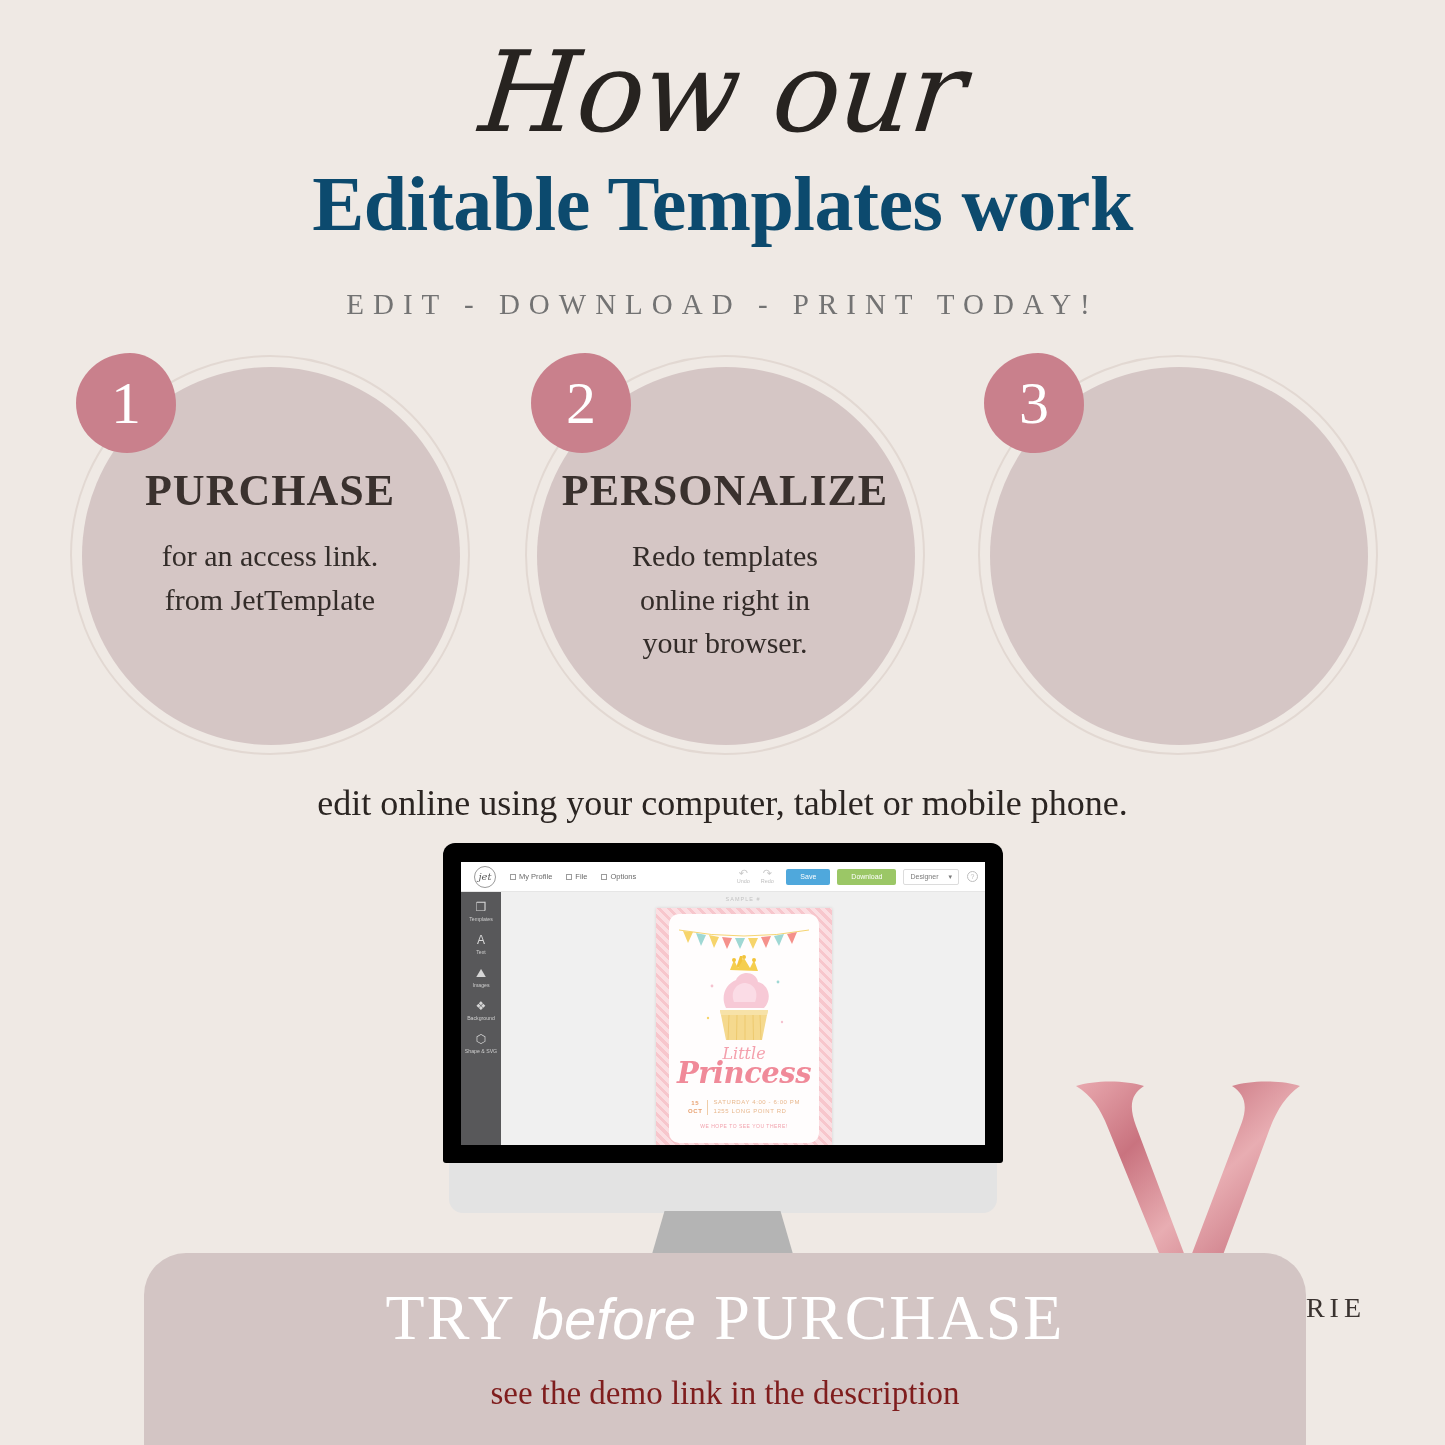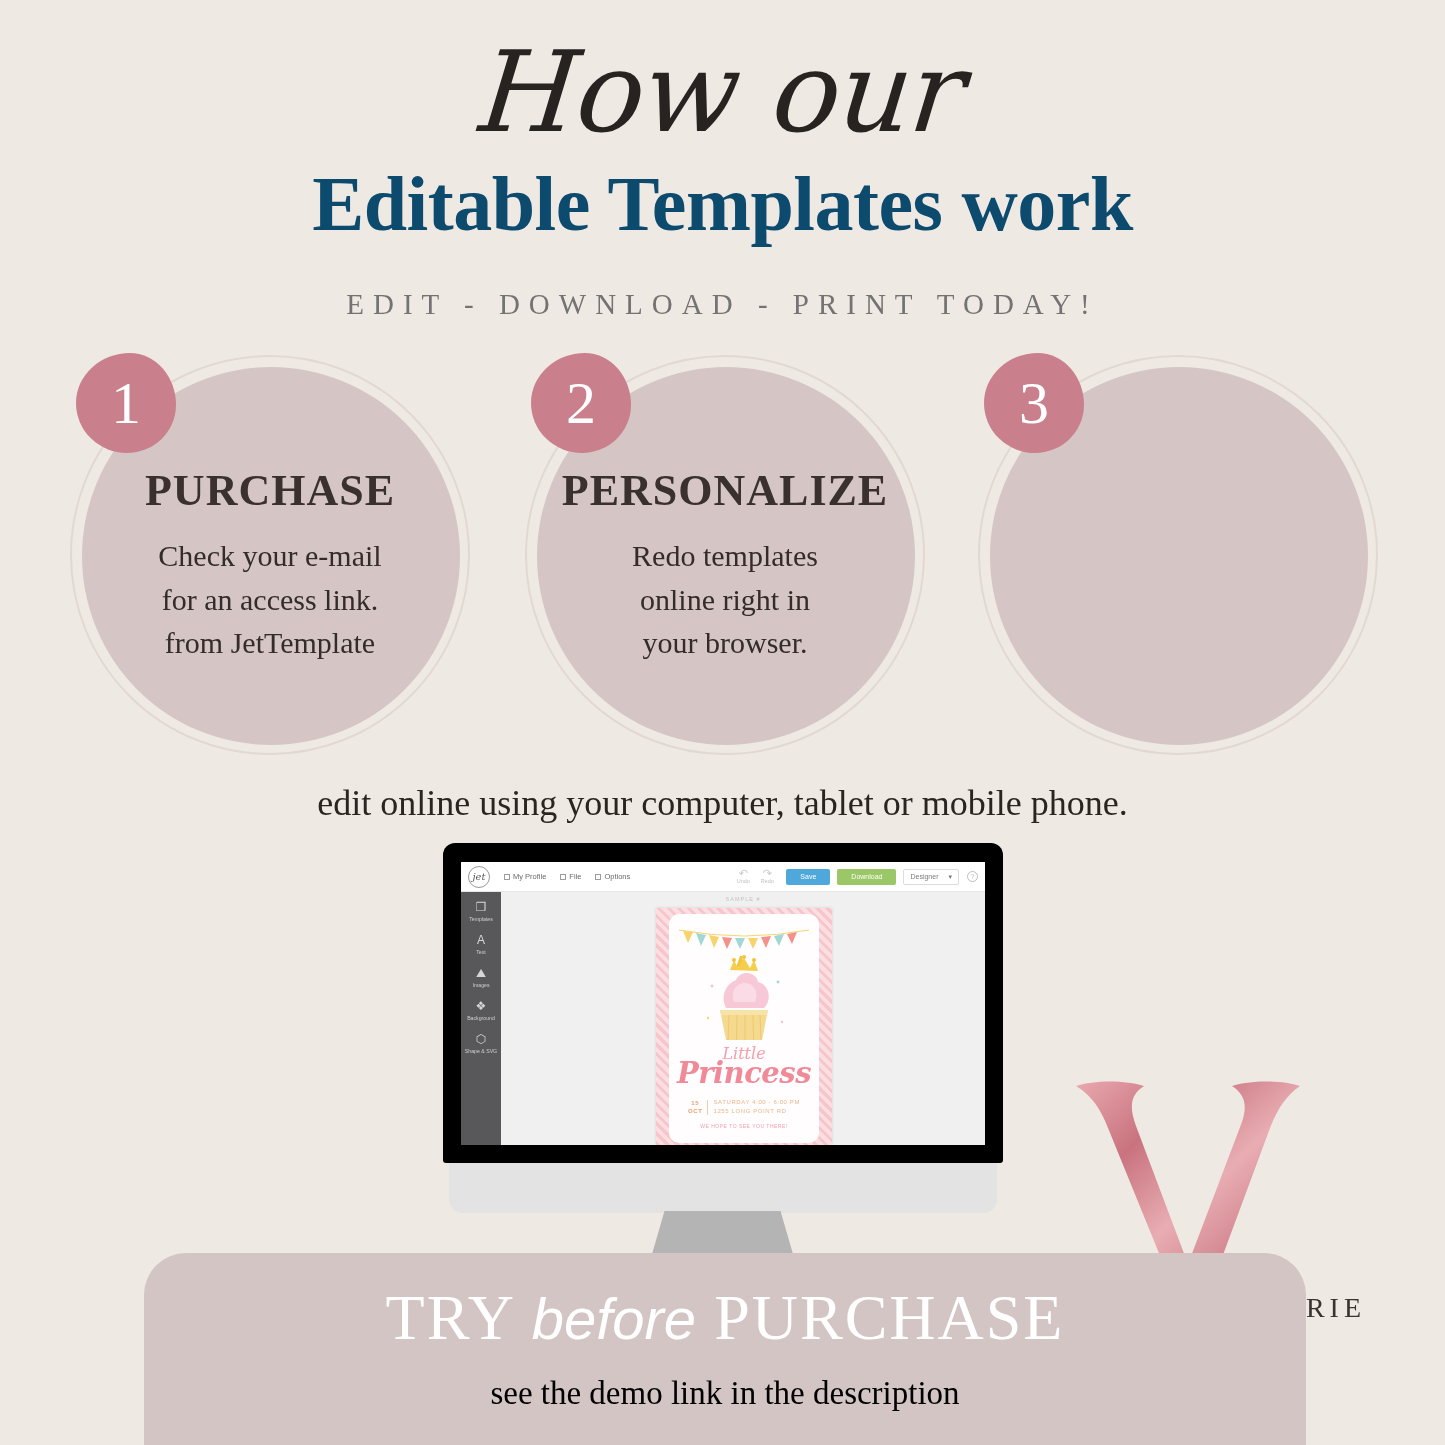--- a/index.html
+++ b/index.html
@@ -134,21 +134,21 @@
     width: 524px; height: 283px;
     background: #F1F1F1; overflow: hidden;
   }
   .app-topbar {
     position: absolute; left: 0; top: 0; width: 524px; height: 30px;
     background: #FFFFFF;
     border-bottom: 1px solid #E6E6E6;
     display: flex; align-items: center;
   }
   .jet-logo {
-    margin-left: 7px; width: 22px; height: 22px;
+    margin-left: 13px; width: 22px; height: 22px;
     border-radius: 50%; border: 1px solid #9A9A9A;
     display: flex; align-items: center; justify-content: center;
     font-family: "DejaVu Serif", serif; font-style: italic;
     font-size: 10px; color: #5A5A5A;
   }
   .tb-item {
     margin-left: 14px;
     font-family: "Liberation Sans", sans-serif;
     font-size: 7.5px; color: #6A6A6A;
     display: flex; align-items: center; gap: 3px;
@@ -300,42 +300,41 @@
   }
   .panel-title .mid {
     font-family: Liberation Sans, sans-serif;
     font-style: italic; font-weight: 400;
     font-size: 58px; letter-spacing: 0;
   }
   .panel-sub {
     position: absolute; left: 0; top: 122px; width: 1162px;
     text-align: center;
     font-family: "Liberation Serif", serif;
-    font-size: 33px; color: #000000;
+    font-size: 33px; color: #7f1d1d;
   }
 </style>
 </head>
 <body>
 
 <div id="stage">
 
   <div class="hdr-script">How our</div>
   <div class="hdr-main">Editable Templates work</div>
   <div class="hdr-sub">EDIT - DOWNLOAD - PRINT TODAY!</div>
 
   <div class="steps">
 
     <div class="step s1">
       <div class="ring"></div>
       <div class="disc"></div>
       <div class="badge">1</div>
       <div class="step-body">
         <div class="step-title">PURCHASE</div>
         <div class="step-desc">
-          <div>Check your e-mail</div>
           <div>for an access link.</div>
           <div>from JetTemplate</div>
         </div>
       </div>
     </div>
 
     <div class="step s2">
       <div class="ring"></div>
       <div class="disc"></div>
       <div class="badge">2</div>

